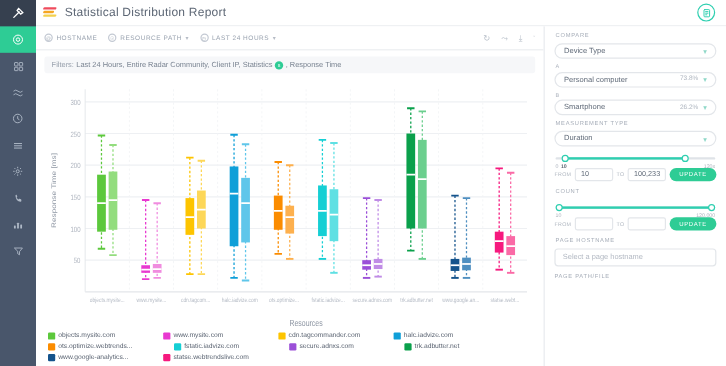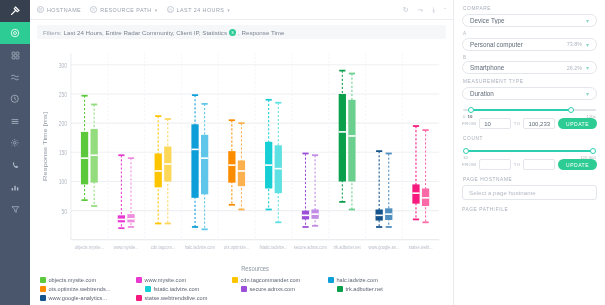--- a/index.html
+++ b/index.html
@@ -167,20 +167,35 @@
     </div>
     <div class="sb-item">
       <svg width="9" height="9" viewBox="0 0 24 24" fill="none" stroke="currentColor" stroke-width="2" stroke-linecap="round">
         <path d="M3.5 4.5h17l-6.5 8v7l-4 -2.5v-4.5z"></path>
       </svg>
     </div>
   </div>
 
   <div class="main">
 
+    <div class="topbar">
+      <span class="brand-mark">
+          <i></i>
+          <i></i>
+          <i></i>
+        </span>
+      <span class="page-title">Statistical Distribution Report</span>
+      <span class="topbar-spacer"></span>
+      <span class="report-badge">
+        <svg width="8" height="8" viewBox="0 0 24 24" fill="none" stroke="currentColor" stroke-width="2.4" stroke-linecap="round">
+          <rect x="5" y="3" width="14" height="18" rx="2"></rect>
+            <path d="M9 8h6M9 12h6M9 16h3"></path>
+        </svg>
+      </span>
+    </div>
 
     <div class="content">
 
       <div class="left">
 
         <div class="chiprow">
           <div class="chip">
             <span class="ci">@</span>
             <span>HOSTNAME</span>
           </div>

